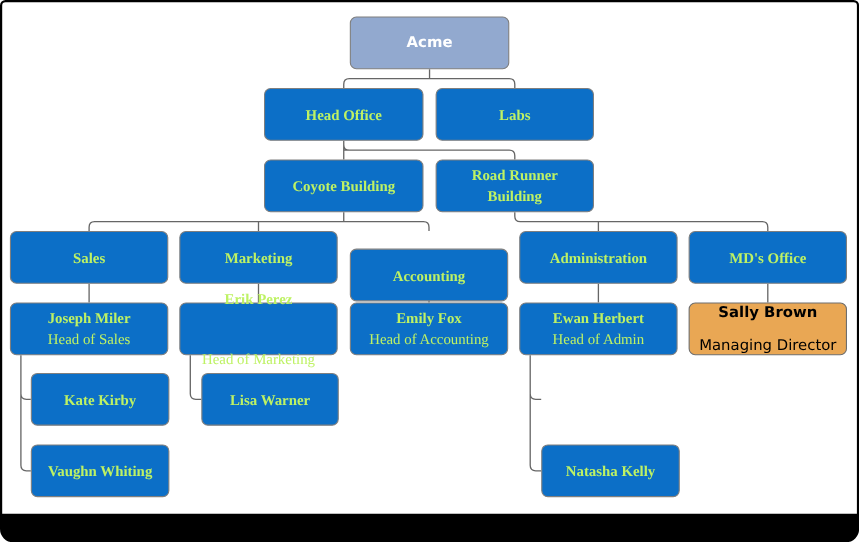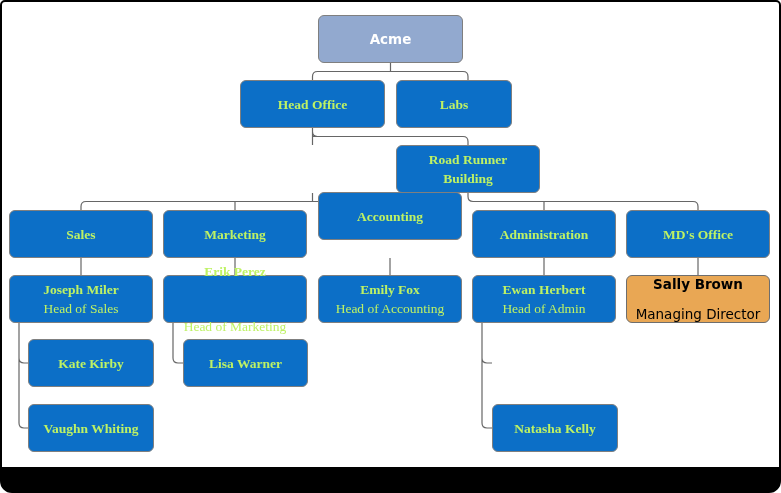--- a/index.html
+++ b/index.html
@@ -45,33 +45,36 @@
       <path d="M173,323 L173,358 Q173,363 178,363 L183,363" fill="none" stroke="#666666" stroke-width="1.2"></path>
       <path d="M482,323 L482,423 Q482,428 487,428 L492,428 M482,358 Q482,363 487,363 L492,363" fill="none" stroke="#666666" stroke-width="1.2"></path>
     </svg>
 
 <div class="org-node style-root" style="left: 318px; top: 15px; width: 145px; height: 48px;">
       <div class="title">Acme</div>
     </div>
     <div class="org-node style-blue" style="left: 240px; top: 80px; width: 145px; height: 48px;">
       <div class="title">Head Office</div>
     </div>
-    <div class="org-node style-blue" style="left: 396px; top: 80px; width: 116px; height: 48px;">
+    <div class="org-node style-blue" style="left: 396px; top: 80px; width: 144px; height: 48px;">
       <div class="title">Labs</div>
+    </div>
+    <div class="org-node style-blue" style="left: 240px; top: 145px; width: 145px; height: 48px;">
+      <div class="title">Coyote Building</div>
     </div>
     <div class="org-node style-blue" style="left: 396px; top: 145px; width: 144px; height: 48px;">
       <div class="title">Road Runner Building</div>
     </div>
     <div class="org-node style-blue" style="left: 9px; top: 210px; width: 144px; height: 48px;">
       <div class="title">Sales</div>
     </div>
     <div class="org-node style-blue" style="left: 163px; top: 210px; width: 144px; height: 48px;">
       <div class="title">Marketing</div>
     </div>
-    <div class="org-node style-blue" style="left: 318px; top: 192px; width: 144px; height: 48px;">
+    <div class="org-node style-blue" style="left: 318px; top: 226px; width: 144px; height: 48px;">
       <div class="title">Accounting</div>
     </div>
     <div class="org-node style-blue" style="left: 472px; top: 210px; width: 144px; height: 48px;">
       <div class="title">Administration</div>
     </div>
     <div class="org-node style-blue" style="left: 626px; top: 210px; width: 144px; height: 48px;">
       <div class="title">MD's Office</div>
     </div>
     <div class="org-node style-blue" style="left: 9px; top: 275px; width: 144px; height: 48px;">
       <div class="title">Joseph Miler</div>

